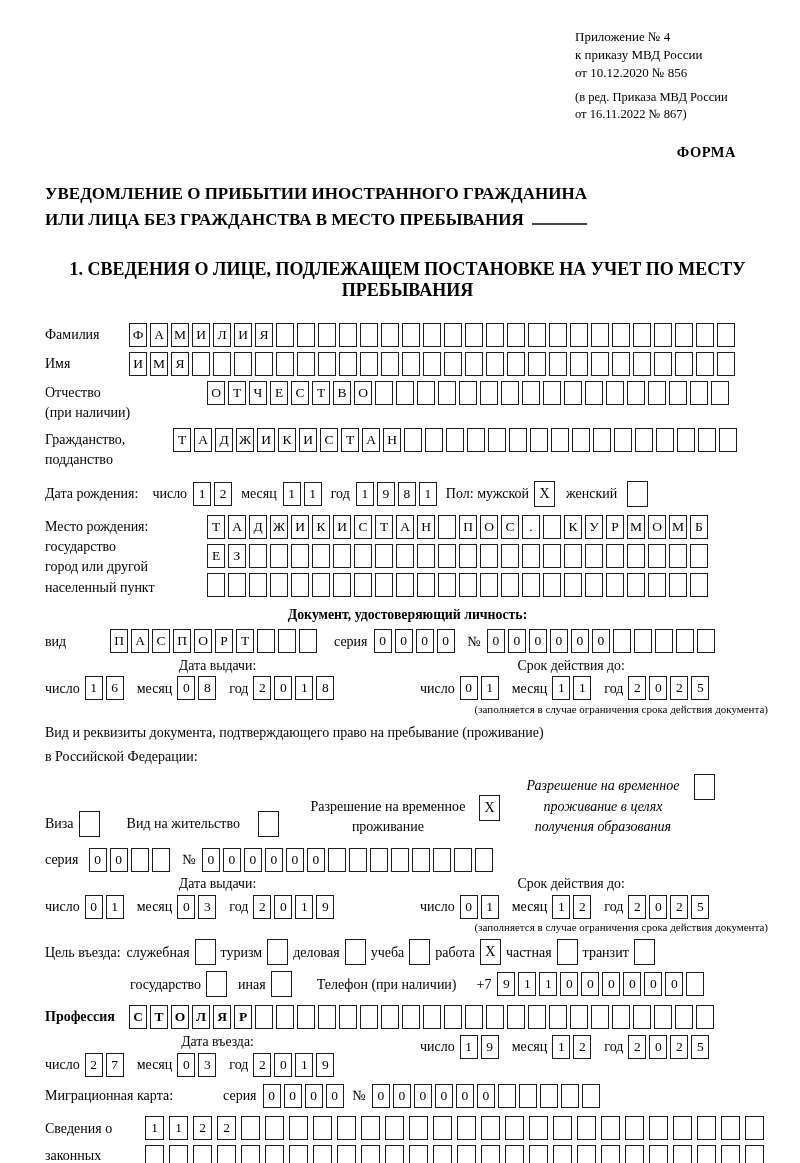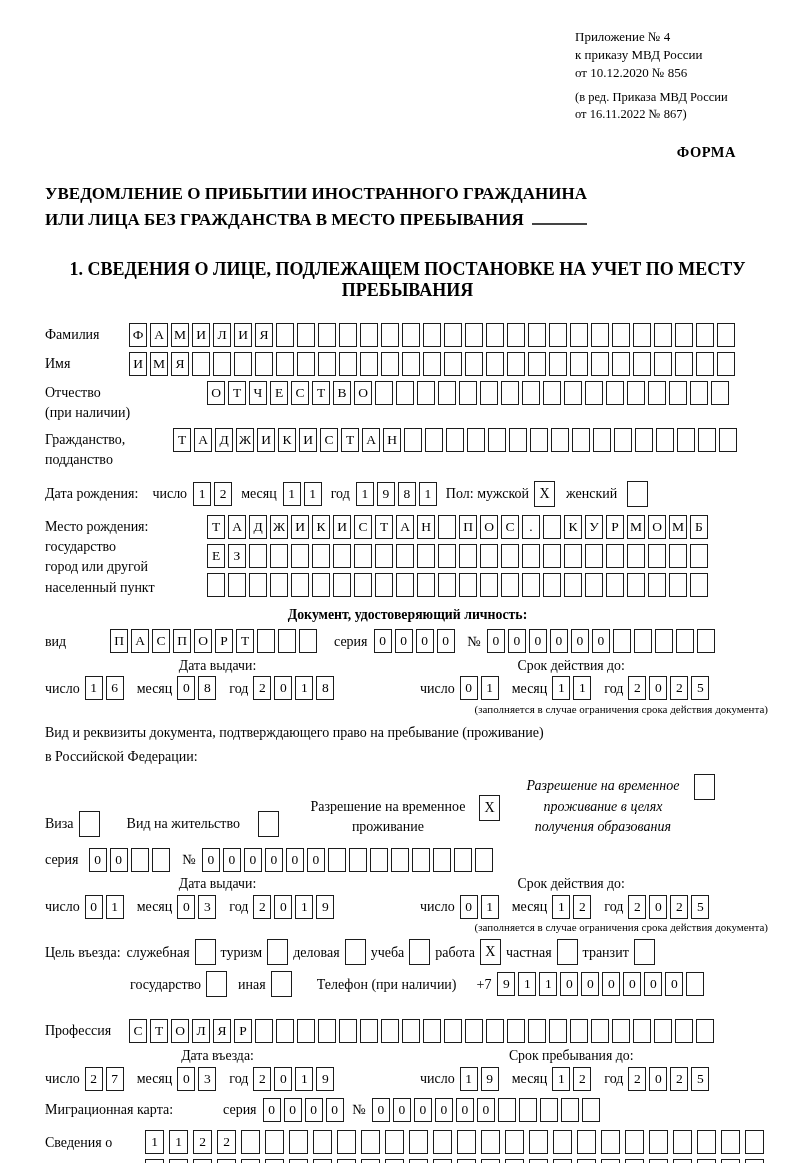--- a/index.html
+++ b/index.html
@@ -561,21 +561,21 @@
         <span class="cell">0</span>
         <span class="cell">0</span>
         <span class="cell">0</span>
         <span class="cell">0</span>
         <span class="cell">0</span>
         <span class="cell">0</span>
         <span class="cell"></span>
       </span>
   </div>
 
-  <div class="row" style="margin-top:22px;">
+  <div class="row" style="margin-top:8px;font-weight:bold;">
     <div class="lbl w84">Профессия</div>
     <div class="cells">
         <span class="cell">С</span>
         <span class="cell">Т</span>
         <span class="cell">О</span>
         <span class="cell">Л</span>
         <span class="cell">Я</span>
         <span class="cell">Р</span>
         <span class="cell"></span>
         <span class="cell"></span>
@@ -619,21 +619,20 @@
         <span class="t">год</span>
         <span class="cells">
             <span class="cell">2</span>
             <span class="cell">0</span>
             <span class="cell">1</span>
             <span class="cell">9</span>
           </span>
       </div>
     </div>
     <div class="date-col" style="margin-left:30px;">
-      <div class="date-heading">Срок пребывания до:</div>
       <div class="date-line">
         <span class="t">число</span>
         <span class="cells">
             <span class="cell">1</span>
             <span class="cell">9</span>
           </span>
         <span class="t">месяц</span>
         <span class="cells">
             <span class="cell">1</span>
             <span class="cell">2</span>

